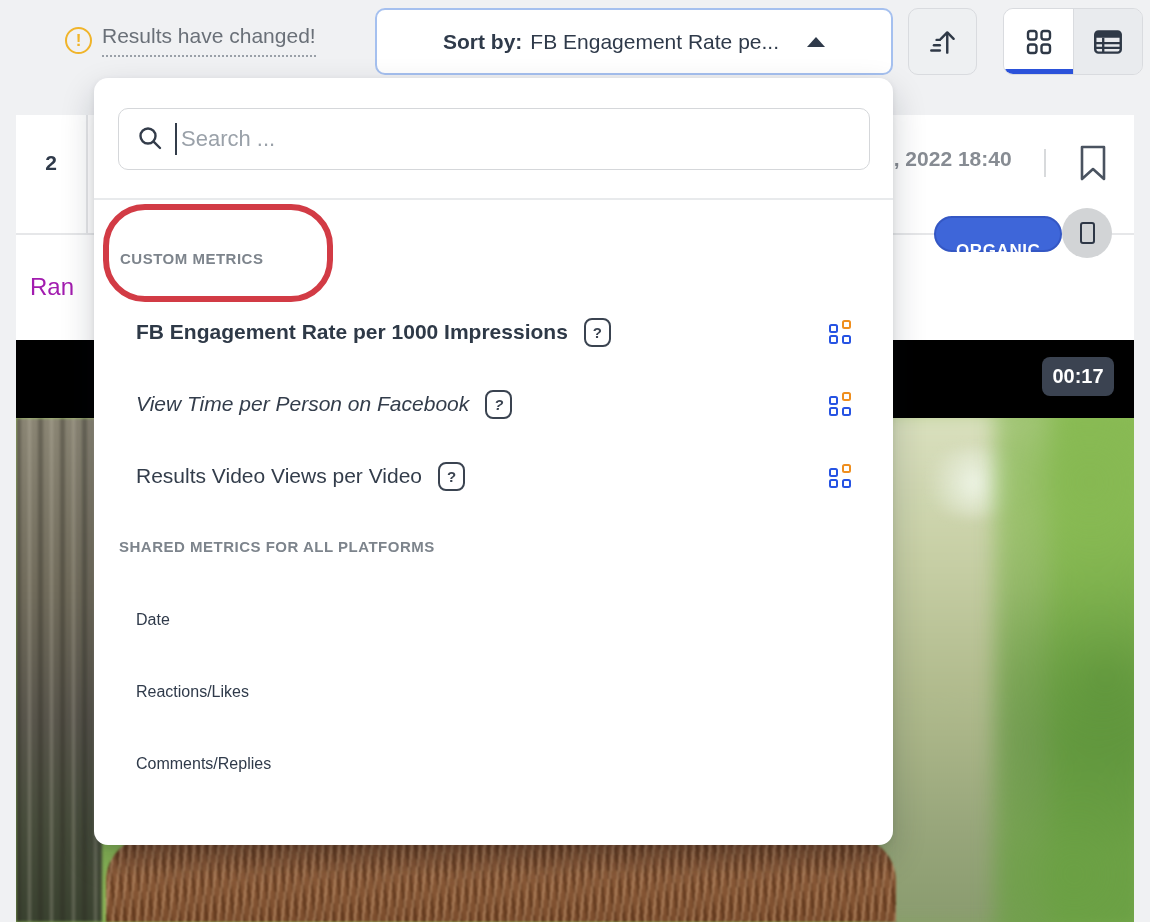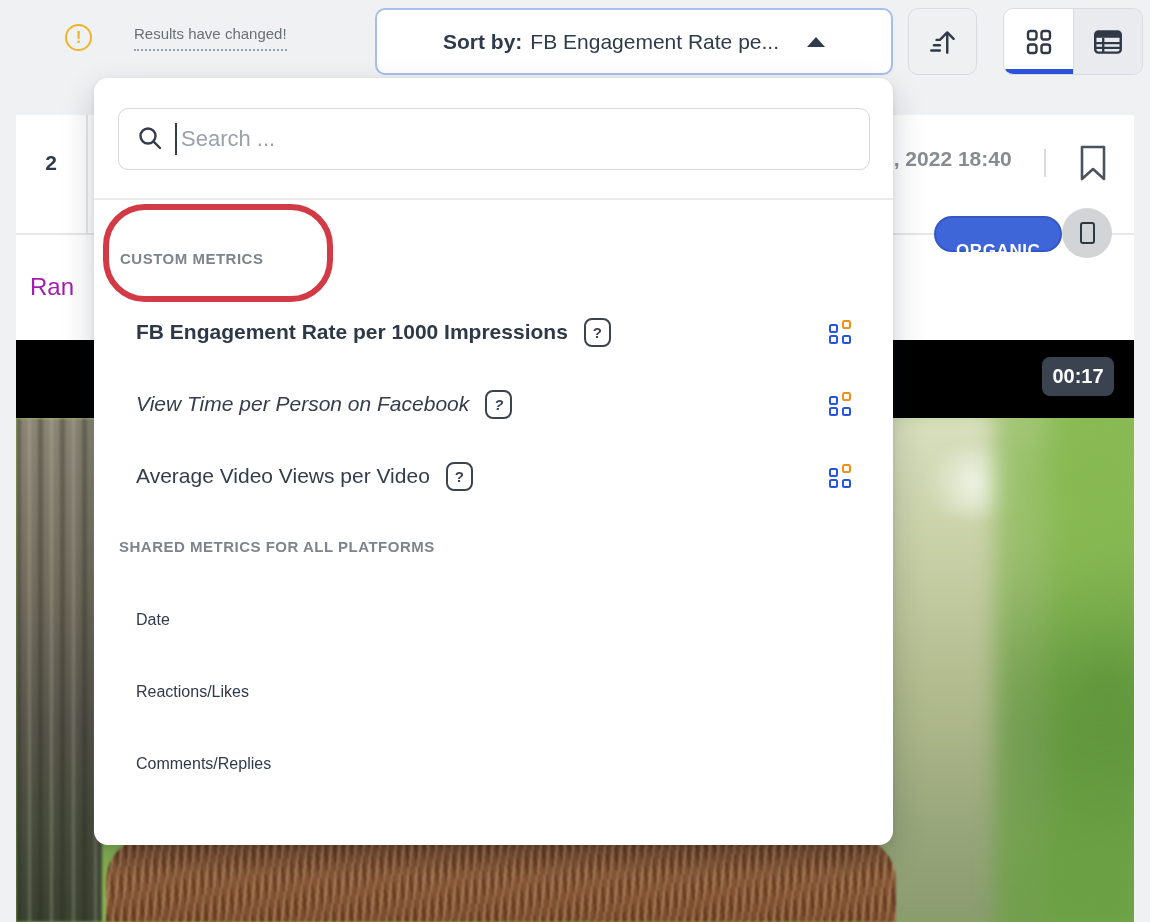--- a/index.html
+++ b/index.html
@@ -4,21 +4,21 @@
 <style>
   * { margin:0; padding:0; box-sizing:border-box; }
   html,body { width:1150px; height:922px; }
   body { font-family:"Liberation Sans", sans-serif; background:#f0f1f3; }
   #screen { position:relative; width:1150px; height:922px; background:#f0f1f3; overflow:hidden; }
 
   
   .alert { position:absolute; left:65px; top:24px; display:flex; align-items:center; gap:10px; }
   .warn-circle { width:27px; height:27px; border:2.5px solid #f0b42a; border-radius:50%;
     color:#f0b42a; font-weight:700; font-size:17px; display:flex; align-items:center; justify-content:center; }
-  .alert-text { font-size:15px; color:#6a7078; padding-bottom:7px; border-bottom:2px dotted #9aa0a8;margin-left:32px; }
+  .alert-text { font-size:21px; color:#6a7078; padding-bottom:7px; border-bottom:2px dotted #9aa0a8; }
 
   .sort-btn { position:absolute; left:375px; top:8px; width:518px; height:67px; background:#fff;
     border:2px solid #a5c0ef; border-radius:10px; display:flex; align-items:center; justify-content:center;
     font-size:21px; color:#2f3a4a; cursor:pointer; }
   .sort-btn b { font-weight:700; margin-right:8px; }
   .caret-up { width:0; height:0; border-left:9px solid transparent; border-right:9px solid transparent;
     border-bottom:10px solid #2f3a4a; margin-left:28px; }
 
   .upload-btn { position:absolute; left:908px; top:8px; width:69px; height:67px; background:#eef0f2;
     border:1.5px solid #d9dbdf; border-radius:10px; display:flex; align-items:center; justify-content:center; cursor:pointer; }
@@ -228,21 +228,21 @@
       <span class="mlabel">View Time per Person on Facebook</span>
       <span class="help">?</span>
       <span class="gicon">
           <i class="tl"></i>
           <i class="tr"></i>
           <i class="bl"></i>
           <i class="br"></i>
         </span>
     </div>
     <div class="drow r3">
-      <span class="mlabel">Average Video Views per Video</span>
+      <span class="mlabel">Results Video Views per Video</span>
       <span class="help">?</span>
       <span class="gicon">
           <i class="tl"></i>
           <i class="tr"></i>
           <i class="bl"></i>
           <i class="br"></i>
         </span>
     </div>
 
     <div class="dhead h2">SHARED METRICS FOR ALL PLATFORMS</div>

